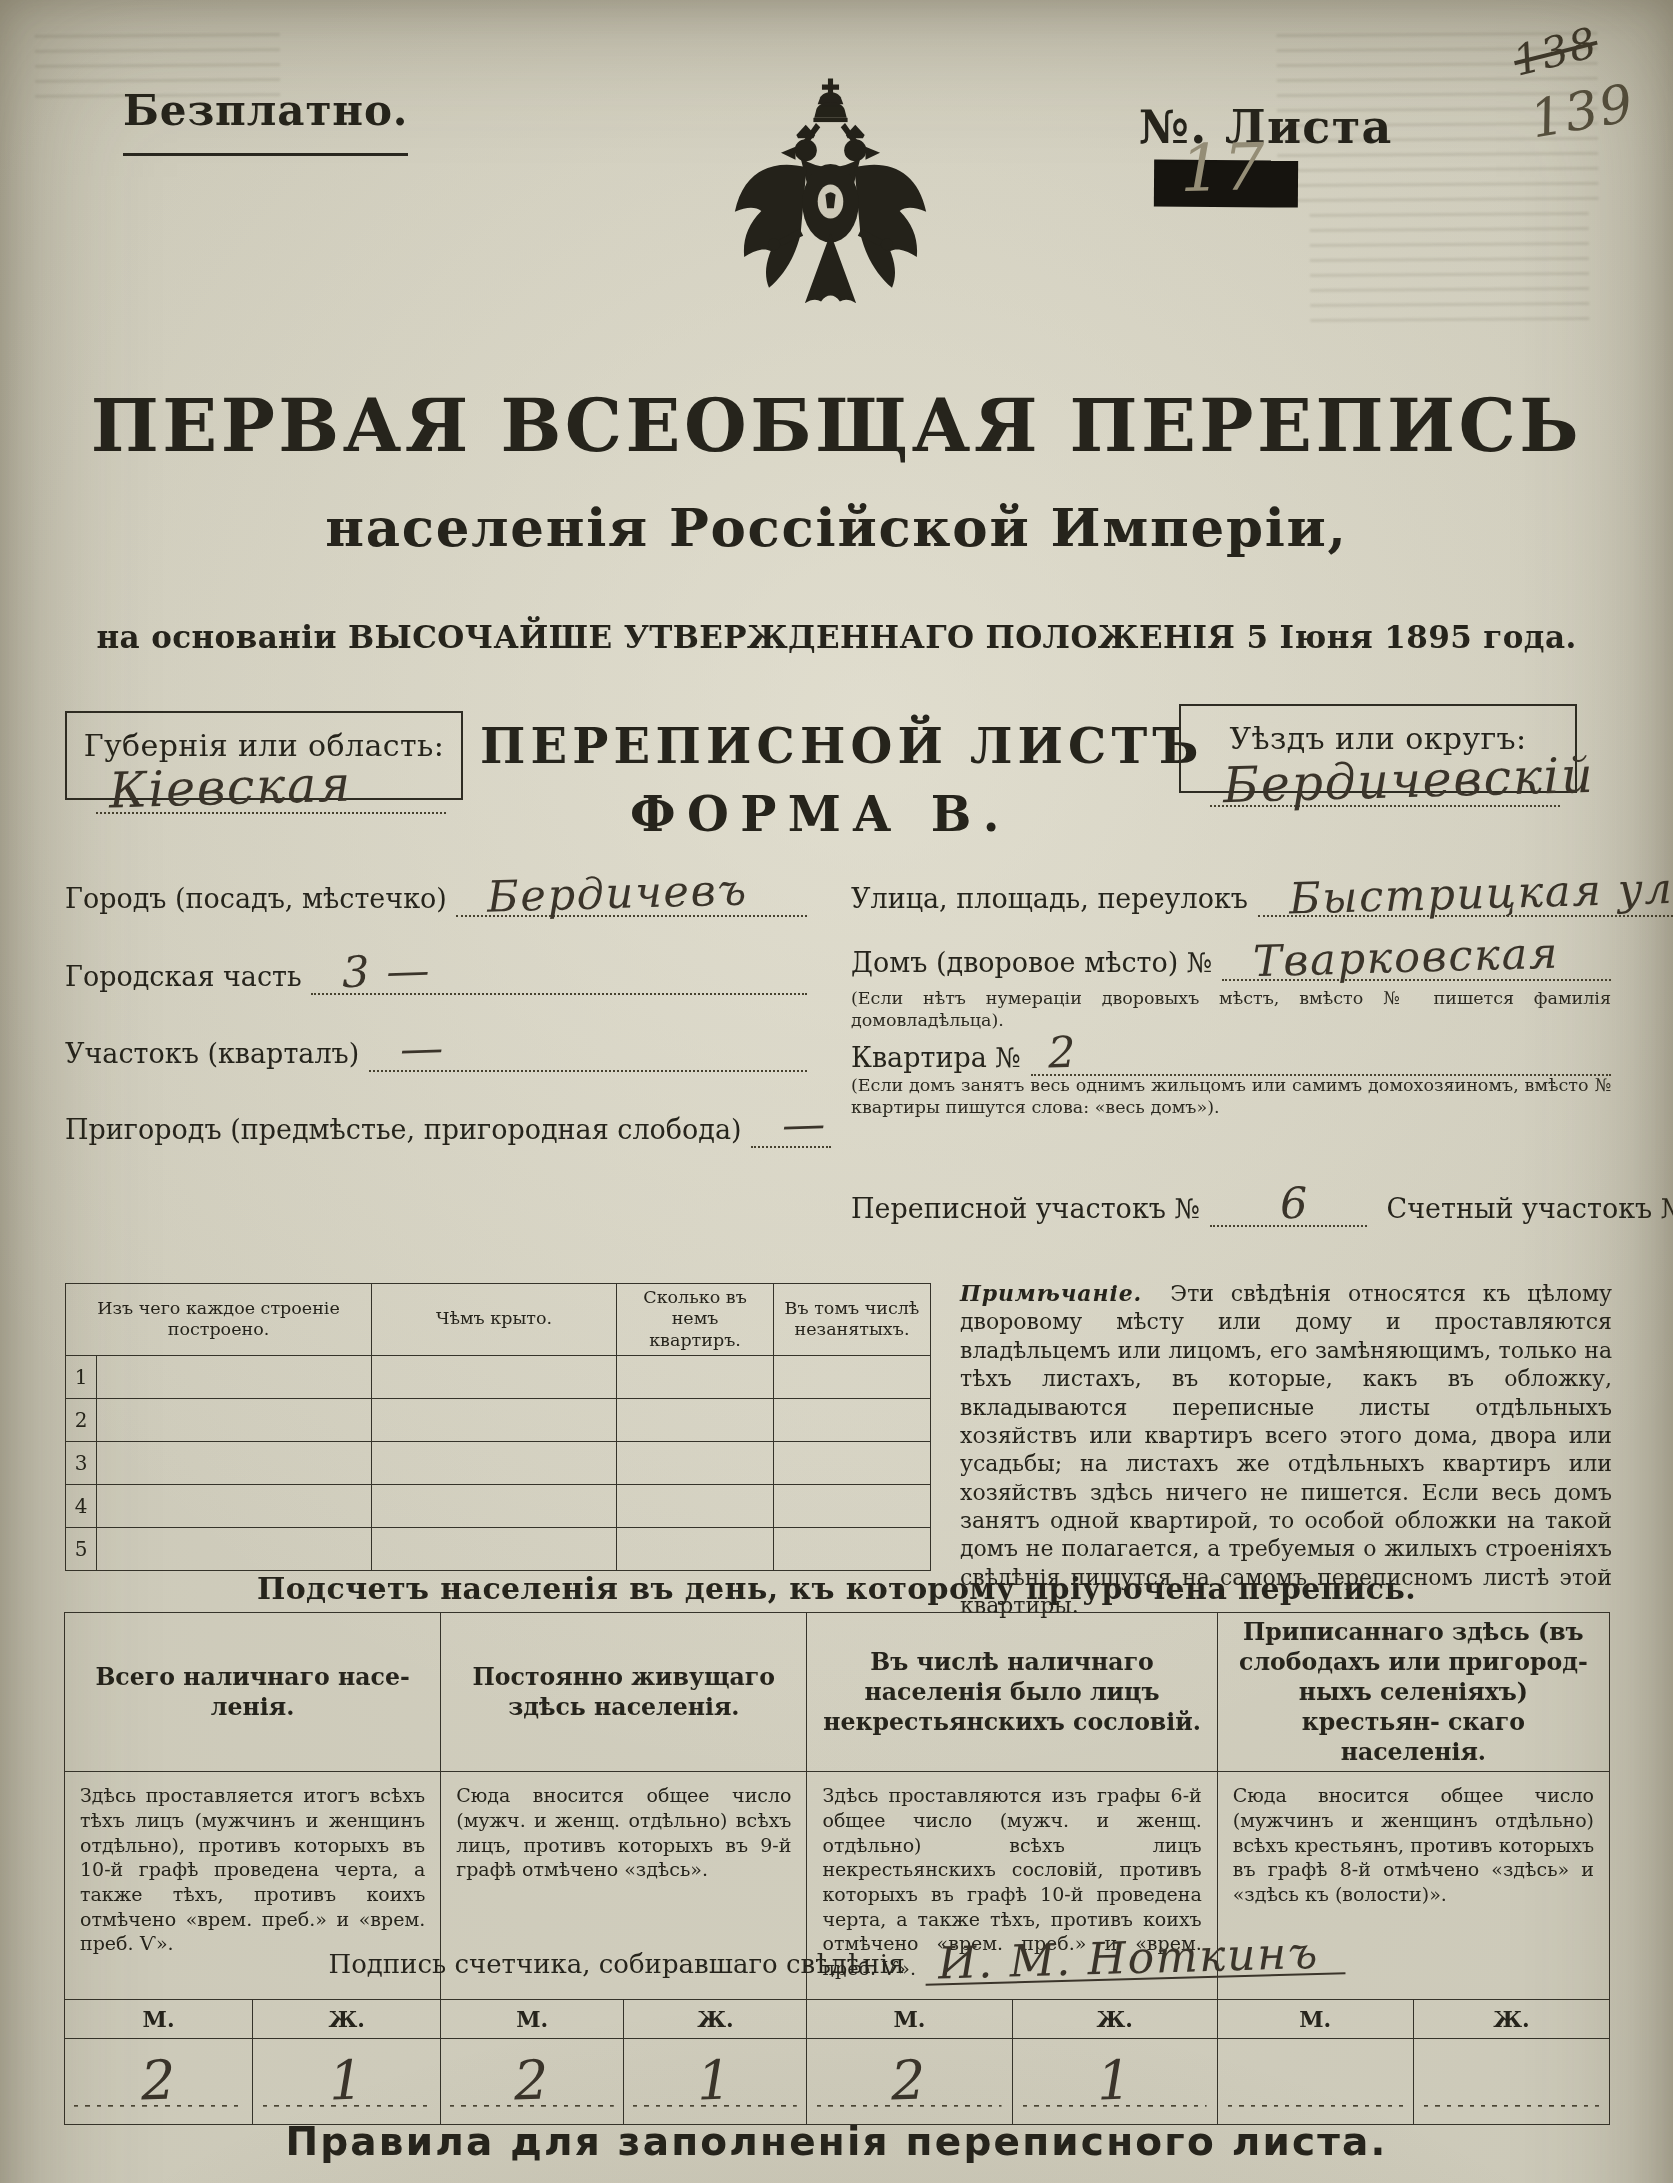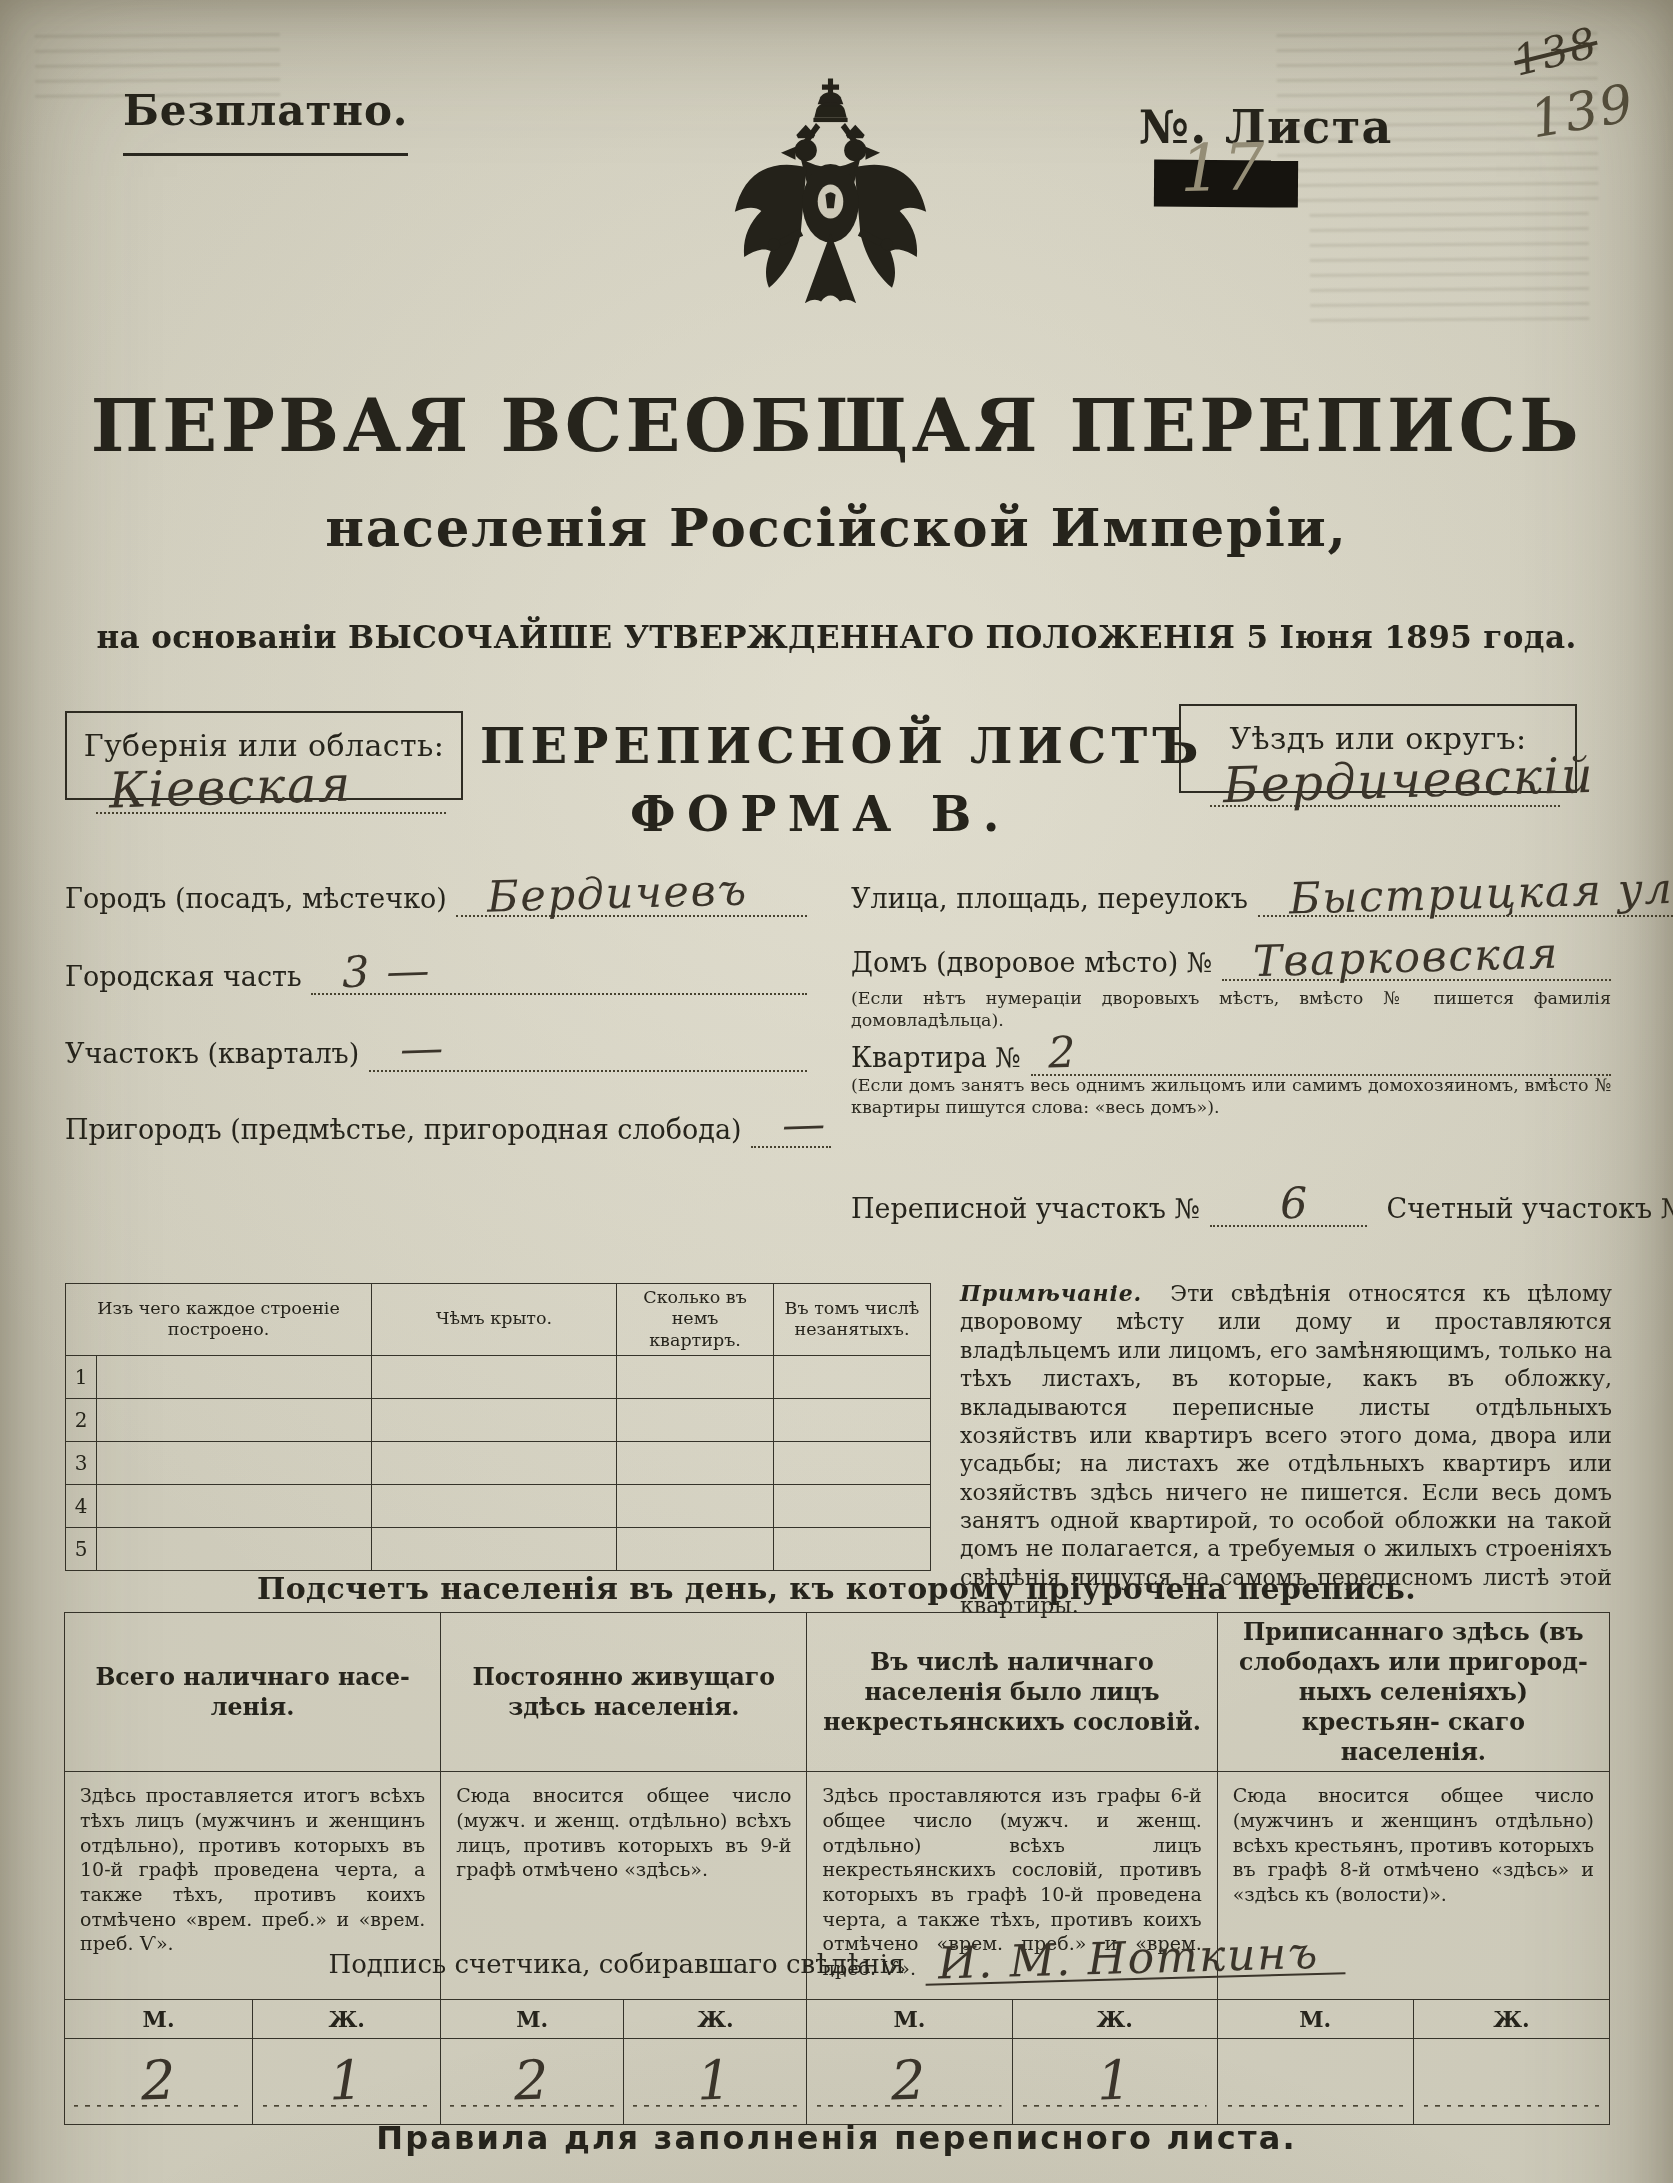--- a/index.html
+++ b/index.html
@@ -90,21 +90,21 @@
     background-size:90% 1.7px;background-repeat:no-repeat;background-position:50% 80%;}
   .pt-val .hw{font-size:54px;line-height:1;}
 
   
   .sig{position:absolute;left:0;top:1938px;width:100%;display:flex;justify-content:center;align-items:baseline;gap:20px;}
   .sig-label{font-size:26px;}
   .sig-hw{font-size:44px;line-height:.9;border-bottom:2.2px solid #3a342a;padding:0 26px 0.9px 13px;}
 
   
   .rules-title{position:absolute;left:0;top:2119px;width:100%;text-align:center;
-    font-family:"DejaVu Sans","Liberation Sans",sans-serif;font-size:32px;font-weight:bold;letter-spacing:2.2px;}
+    font-family:"DejaVu Sans","Liberation Sans",sans-serif;font-size:39px;font-weight:bold;letter-spacing:2.2px;}
 </style>
 </head>
 <body>
 
 <div class="page">
 
   <div class="ghost" style="left:35px;top:27px;width:245px;height:70px;"></div>
   <div class="ghost" style="left:1277px;top:33px;width:321px;height:168px;"></div>
   <div class="ghost" style="left:1310px;top:212px;width:279px;height:109px;"></div>
 

